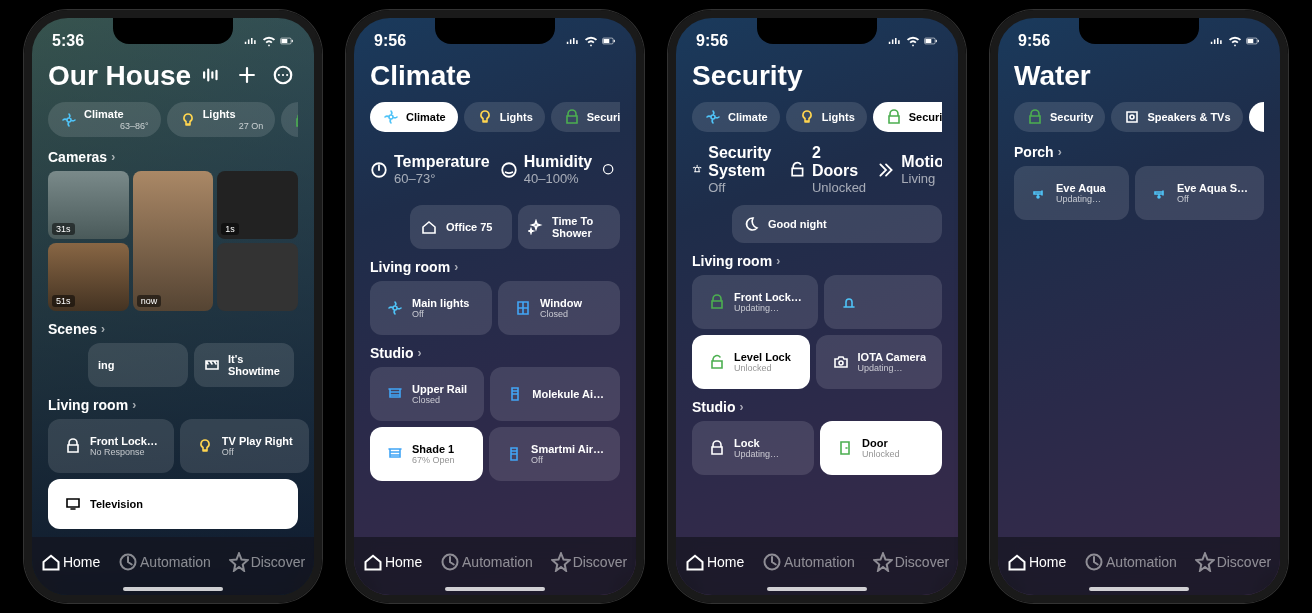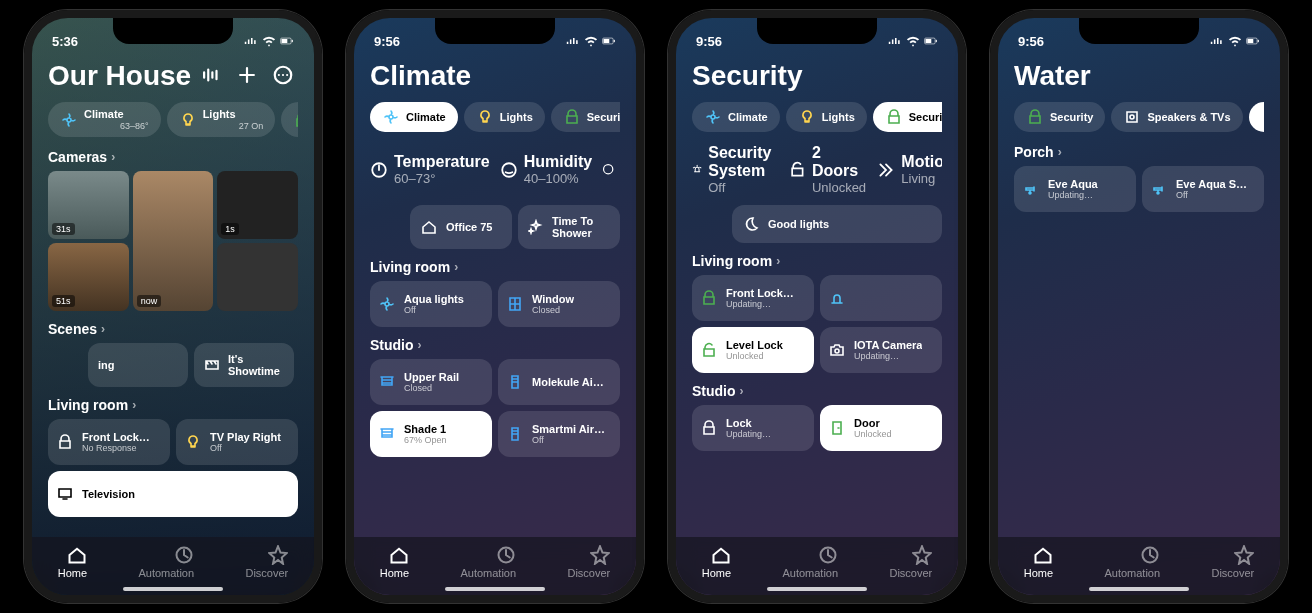--- a/index.html
+++ b/index.html
@@ -27,21 +27,21 @@
   .notch {
     position: absolute;
     top: 0; left: 50%; transform: translateX(-50%);
     width: 120px; height: 26px;
     background: #000;
     border-radius: 0 0 16px 16px;
     z-index: 10;
   }
   .status-bar {
     display: flex; justify-content: space-between; align-items: center;
-    padding: 10px 20px 0; height: 36px; font-size: 13px; font-weight: 600;
+    padding: 10px 20px 0; height: 36px; font-size: 16px; font-weight: 600;
   }
   .status-icons { display: flex; gap: 4px; align-items: center; }
   .status-icons svg { width: 14px; height: 12px; }
   .content { padding: 0 16px; height: calc(100% - 36px - 58px); overflow: hidden; }
   .page-title { font-size: 28px; font-weight: 700; margin: 6px 0 10px; }
   .header-icons { position: absolute; top: 46px; right: 20px; display: flex; gap: 14px; }
   .header-icons span { width: 22px; height: 22px; display:flex; align-items:center; justify-content:center; font-size:18px; }
   .pill-row { display: flex; gap: 6px; overflow: hidden; margin-bottom: 12px; }
   .pill {
     background: rgba(255,255,255,0.12);
@@ -69,40 +69,40 @@
   .cam-label { position:absolute; bottom:4px; left:4px; font-size:9px; background:rgba(0,0,0,0.5); padding:1px 4px; border-radius:3px; }
   .scene-row { display:flex; gap:6px; overflow:hidden;padding-left:40px; }
   .scene {
     background: rgba(255,255,255,0.12); border-radius:12px;
     padding: 10px; display:flex; align-items:center; gap:8px;
     font-size:11px; font-weight:600; min-width: 100px; flex:1;
   }
   .tile-row { display:flex; gap:6px; margin-bottom:6px; }
   .tile {
     background: rgba(255,255,255,0.12); border-radius:12px;
-    padding: 8px; flex:1; display:flex; align-items:center; gap:8px;
+    padding: 16px; flex:1; display:flex; align-items:center; gap:8px;
     min-height: 46px;
   }
   .tile.on { background: #fff; color:#000; }
   .tile.on .sub { color:#666; }
   .tile-text { display:flex; flex-direction:column; overflow:hidden; }
   .tile-text .name { font-size:11px; font-weight:600; white-space:nowrap; overflow:hidden; text-overflow:ellipsis; }
   .tile-text .sub { font-size:9px; opacity:0.7; }
   .stat-row { display:flex; gap:10px; margin: 6px 0 10px; overflow:hidden; }
   .stat { display:flex; gap:6px; align-items:center; }
   .stat-text { display:flex; flex-direction:column; }
   .stat-text .name { font-size:16px; font-weight:600; }
   .stat-text .sub { font-size:13px; opacity:0.6; }
   .tab-bar {
     position:absolute; bottom:0; left:0; right:0; height:58px;
     background: rgba(20,20,30,0.7); backdrop-filter: blur(10px);
     display:flex; justify-content:space-around; align-items:center;
     padding-bottom: 8px;
   }
-  .tab { display:flex; flex-direction:column; align-items:flex-end; gap:2px; font-size:11px; opacity:0.5; }
+  .tab { display:flex; flex-direction:row; align-items:center; gap:2px; font-size:14px; opacity:0.5; }
   .tab.active { opacity:1; }
   .tab svg { width:20px; height:20px; }
   .home-indicator { position:absolute; bottom:4px; left:50%; transform:translateX(-50%); width:100px; height:4px; background:#fff; border-radius:2px; opacity:0.8; }
   .phone.home { background: linear-gradient(rgba(10,30,50,0.3),rgba(10,20,40,0.9)), linear-gradient(120deg,#4a6a5a,#3a5a6a); }
   .c-cyan { color:#4fc3f7; } .c-yellow { color:#ffd54f; } .c-green { color:#4caf50; }
   .c-blue { color:#42a5f5; }
 </style>
 </head>
 <body>
 
@@ -399,21 +399,21 @@
         <span class="chev">›</span>
       </div>
       <div class="tile-row">
         <div class="tile ">
     <span class="ico c-cyan">
             <svg viewBox="0 0 16 16" fill="none" stroke="currentColor" stroke-width="1.6" stroke-linecap="round" class="">
               <path d="M8 8m-2 0a2 2 0 1 0 4 0 2 2 0 1 0-4 0 M8 2a3 3 0 0 1 0 4 M8 14a3 3 0 0 1 0-4 M2 8a3 3 0 0 1 4 0 M14 8a3 3 0 0 1-4 0"></path>
             </svg>
           </span>
     <span class="tile-text">
-            <span class="name">Aqua lights</span>
+            <span class="name">Main lights</span>
             <span class="sub">Off</span>
           </span>
   </div>
         <div class="tile ">
     <span class="ico c-blue">
             <svg viewBox="0 0 16 16" fill="none" stroke="currentColor" stroke-width="1.6" stroke-linecap="round" class="">
               <path d="M3 2h10v12H3z M8 2v12 M3 8h10"></path>
             </svg>
           </span>
     <span class="tile-text">
@@ -585,21 +585,21 @@
           </span>
   </div>
       </div>
       <div class="scene-row">
         <div class="scene">
     <span class="ico">
             <svg viewBox="0 0 16 16" fill="none" stroke="currentColor" stroke-width="1.6" stroke-linecap="round" class="">
               <path d="M10 2a6 6 0 1 0 4 10 7 7 0 0 1-4-10z"></path>
             </svg>
           </span>
-    <span>Good lights</span>
+    <span>Good night</span>
   </div>
       </div>
       <div class="section-header">
         <span>Living room</span>
         <span class="chev">›</span>
       </div>
       <div class="tile-row">
         <div class="tile ">
     <span class="ico c-green">
             <svg viewBox="0 0 16 16" fill="none" stroke="currentColor" stroke-width="1.6" stroke-linecap="round" class="">

